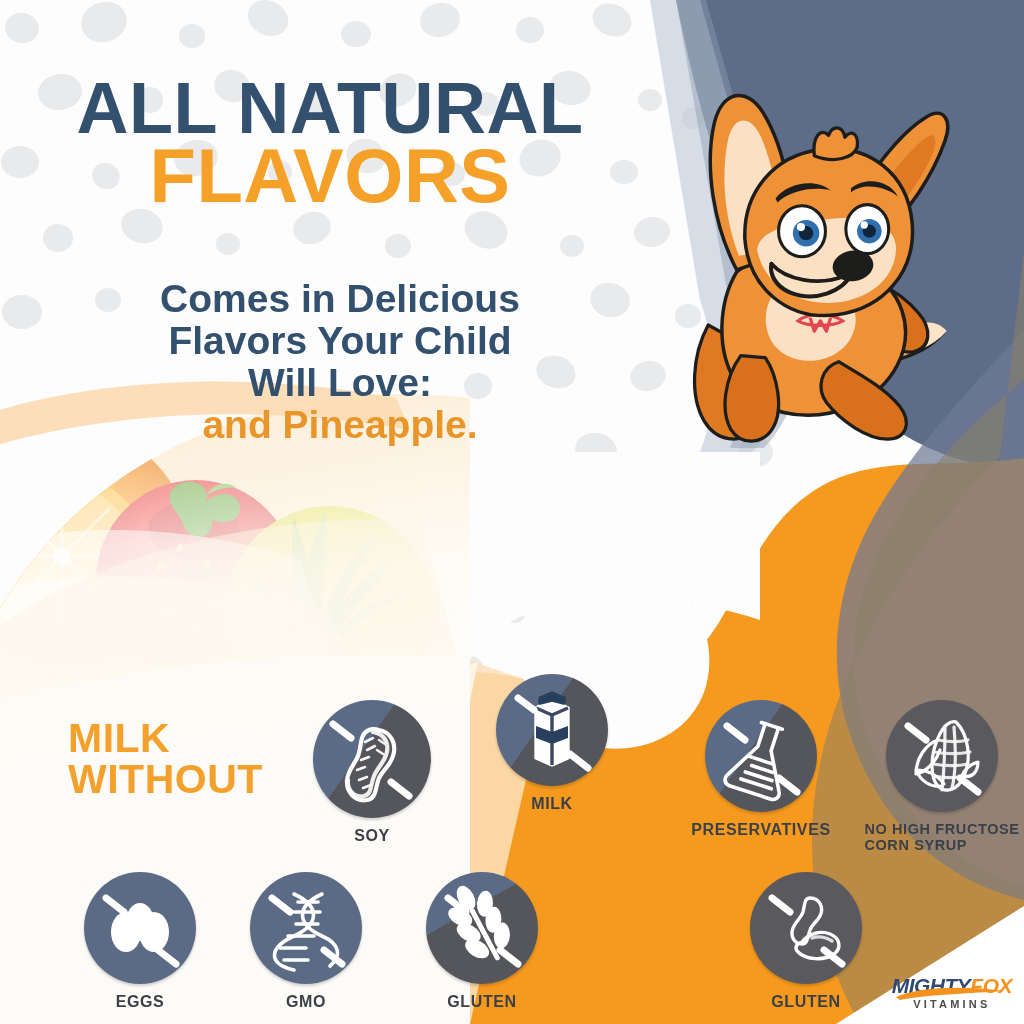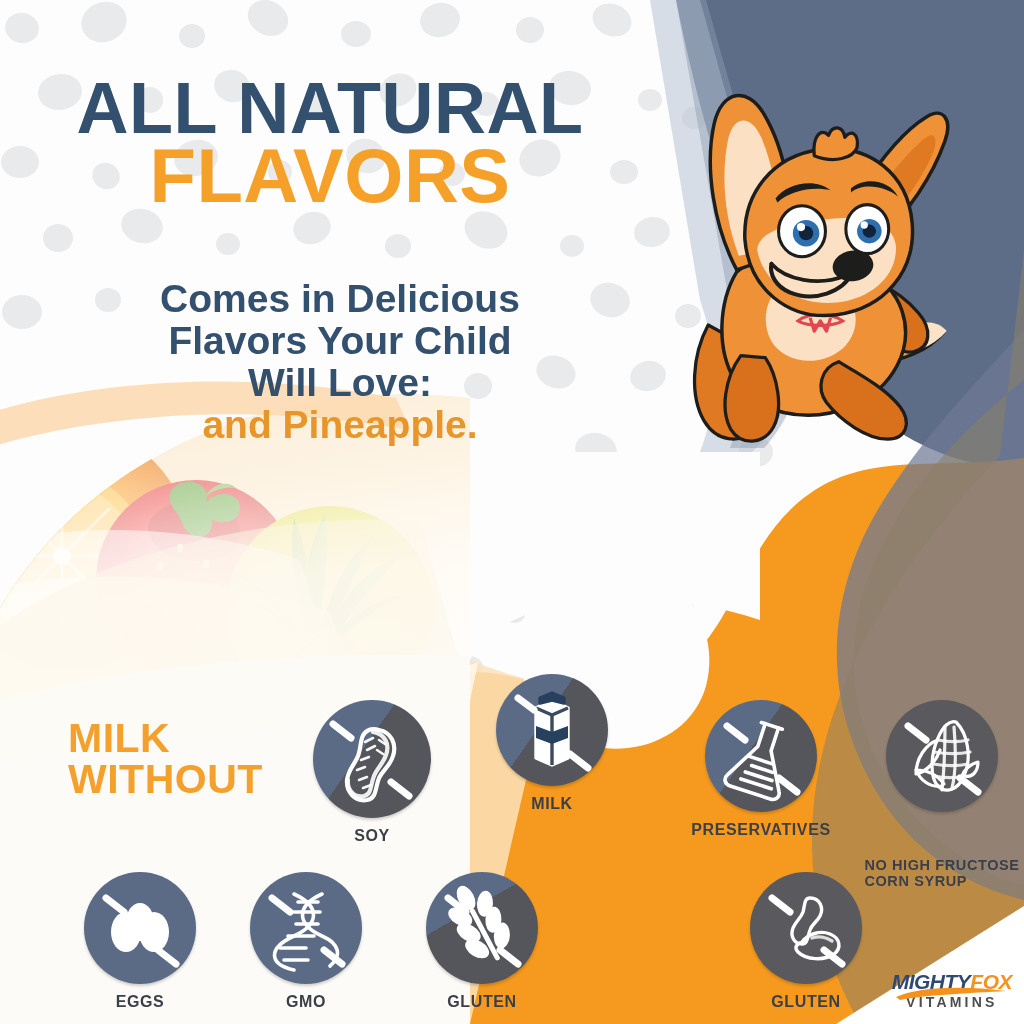--- a/index.html
+++ b/index.html
@@ -86,21 +86,21 @@
     position:absolute;right:12px;bottom:14px;z-index:60;
     text-align:center;
   }
   .logo .word{
     font-size:21px;font-weight:700;font-style:italic;letter-spacing:-.5px;
     line-height:1;
   }
   .logo .m{color:#2e4a72;}
   .logo .f{color:#f5921e;}
   .logo .vit{
-    font-size:14px;letter-spacing:3.2px;color:#4d4d4d;margin-top:2px;font-weight:600;
+    font-size:11px;letter-spacing:3.2px;color:#4d4d4d;margin-top:2px;font-weight:600;
   }
   .logo .swoosh{
     position:absolute;left:2px;bottom:9px;width:116px;height:16px;
     pointer-events:none;
   }
 </style>
 </head>
 <body>
 
 <div id="poster">
@@ -463,21 +463,21 @@
           <path d="M 46 76 L 74 76"></path>
           <path d="M 44 84 L 76 84"></path>
         </g>
         <line class="slash" x1="22" y1="26" x2="40" y2="40"></line>
         <line class="slash" x1="74" y1="78" x2="92" y2="92"></line>
       </svg>
     </div>
     <div class="cap">PRESERVATIVES</div>
   </div>
 
-  <div class="badge" style="left:862px;top:700px;width:160px;gap:36px;">
+  <div class="badge" style="left:862px;top:700px;width:160px;">
     <div class="disc gray" style="width:112px;height:112px;">
       <svg width="112" height="112" viewBox="0 0 112 112">
         <g fill="none" stroke="#ffffff" stroke-width="3.2" stroke-linejoin="round" stroke-linecap="round">
           <path d="M 70 22 C 82 34, 86 58, 78 76 C 72 90, 60 94, 52 86
                    C 44 78, 44 56, 52 38 C 57 26, 64 20, 70 22 Z"></path>
           <path d="M 59 26 C 59 50, 58 72, 56 90" opacity=".9"></path>
           <path d="M 68 27 C 70 50, 70 72, 66 88" opacity=".9"></path>
           <path d="M 52 40 C 62 42, 74 42, 82 40" opacity=".85"></path>
           <path d="M 48 52 C 60 54, 74 54, 84 52" opacity=".85"></path>
           <path d="M 47 64 C 59 66, 73 66, 82 64" opacity=".85"></path>

